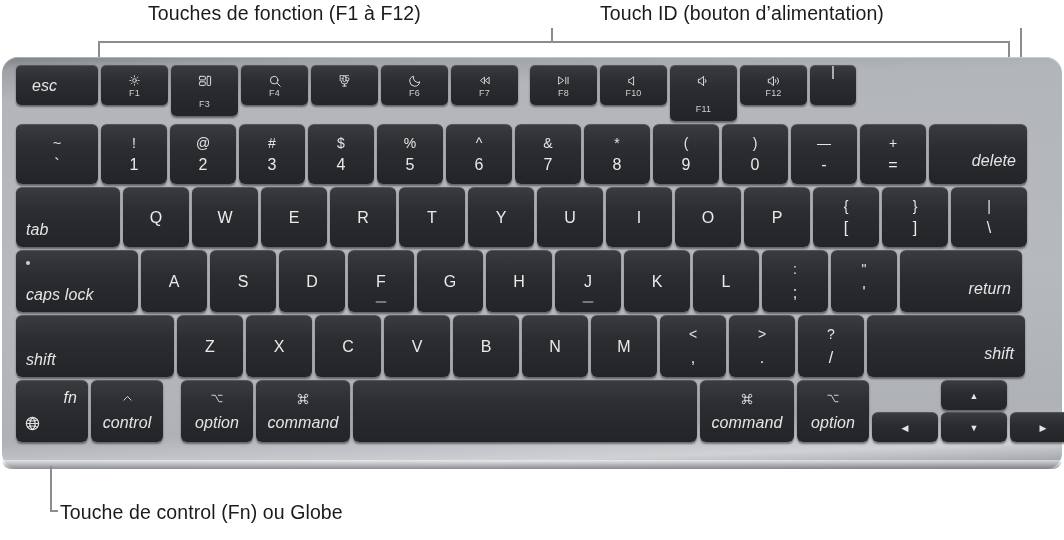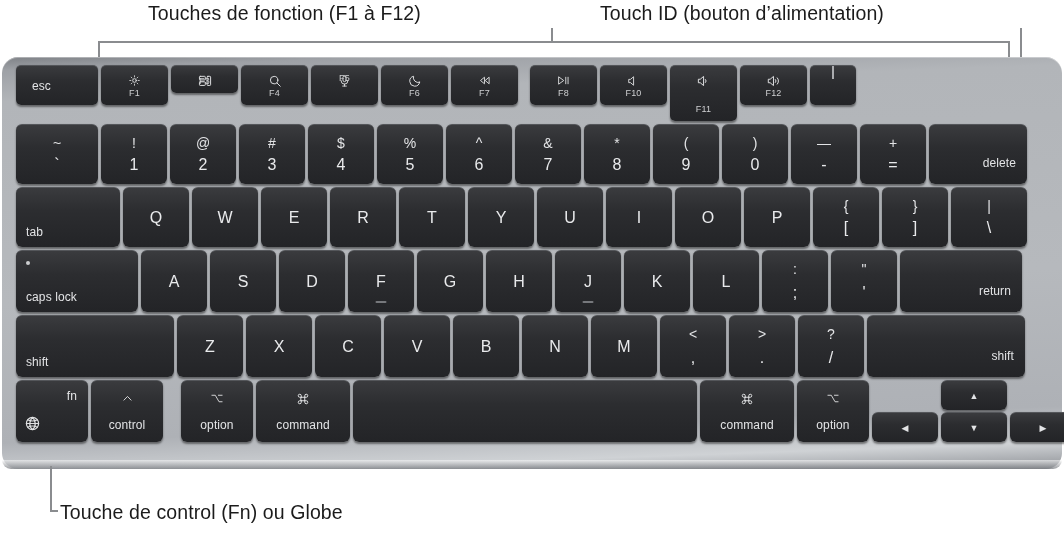--- a/index.html
+++ b/index.html
@@ -55,21 +55,21 @@
   .key.fnrow { border-radius: 5px; }
   .lbl { position: absolute; line-height: 1; }
 
   .c  { left:0; right:0; text-align:center; }
   .mid{ top:50%; transform: translateY(-50%); }
   .bl { left: 10px; bottom: 9px; }
   .br { right: 11px; bottom: 15px; }
   .tr { right: 11px; top: 9px; }
   .fnnum { font-size: 9px; color:#cfd0d2; letter-spacing:.2px; }
   .alpha { font-size: 16px; color:#e9eaec; font-weight: 400; }
-  .word  { font-size: 12px; color:#e3e4e6; letter-spacing:.1px; }
+  .word  { font-size: 16px; color:#e3e4e6; letter-spacing:.1px;font-style:italic; }
   .sym-top { font-size: 14px; color:#e3e4e6; }
   .sym-bot { font-size: 16px; color:#e9eaec; }
   .arrow { font-size: 9px; color:#e3e4e6; }
 
   .caps-dot {
     position:absolute; left:10px; top:10px;
     width:4px; height:4px; border-radius:50%;
     background:#cdced0;
   }
   .bump {
@@ -109,21 +109,21 @@
           </div>
           <div class="key fnrow" style="width: 67px; height: 40px; margin-right: 3px;">
             <span class="lbl c" style="top: 8px;"><svg width="13" height="13" viewBox="0 0 24 24" fill="none" stroke="#dfe0e2" stroke-width="1.7" stroke-linecap="round" stroke-linejoin="round">
                 <circle cx="12" cy="12" r="3.4"></circle>
                 <g stroke-width="1.5">
                   <path d="M12 3.2v2.2M12 18.6v2.2M3.2 12h2.2M18.6 12h2.2M5.8 5.8l1.6 1.6M16.6 16.6l1.6 1.6M18.2 5.8l-1.6 1.6M7.4 16.6l-1.6 1.6"></path>
                 </g>
               </svg></span>
             <span class="lbl c fnnum" style="bottom: 7px;">F1</span>
           </div>
-          <div class="key fnrow" style="width: 67px; height: 28px; margin-right: 3px;">
+          <div class="key fnrow" style="width: 67px; height: 51px; margin-right: 3px;">
             <span class="lbl c" style="top: 8px;"><svg width="16" height="14" viewBox="0 0 24 24" fill="none" stroke="#dfe0e2" stroke-width="1.7" stroke-linecap="round" stroke-linejoin="round">
                 <rect x="2.5" y="4" width="10" height="6.2" rx="1.3"></rect>
                 <rect x="2.5" y="13.4" width="10" height="6.2" rx="1.3"></rect>
                 <rect x="15.6" y="4" width="6" height="15.6" rx="1.3"></rect>
               </svg></span>
             <span class="lbl c fnnum" style="bottom: 7px;">F3</span>
           </div>
           <div class="key fnrow" style="width: 67px; height: 40px; margin-right: 3px;">
             <span class="lbl c" style="top: 8px;"><svg width="14" height="14" viewBox="0 0 24 24" fill="none" stroke="#dfe0e2" stroke-width="1.7" stroke-linecap="round" stroke-linejoin="round">
                 <circle cx="10.5" cy="10.5" r="6.4"></circle>

